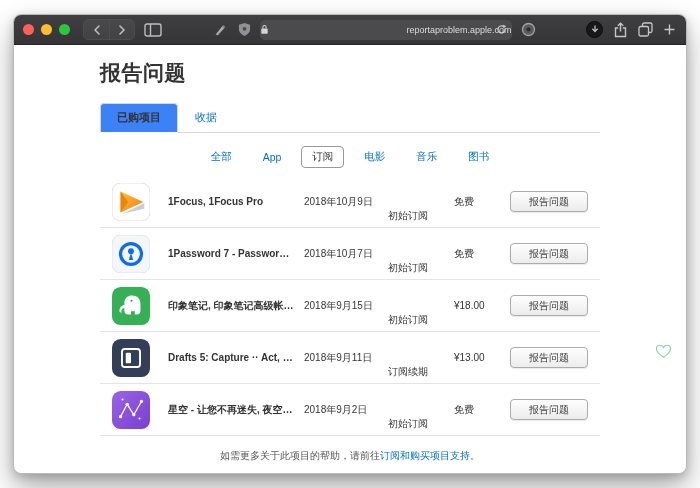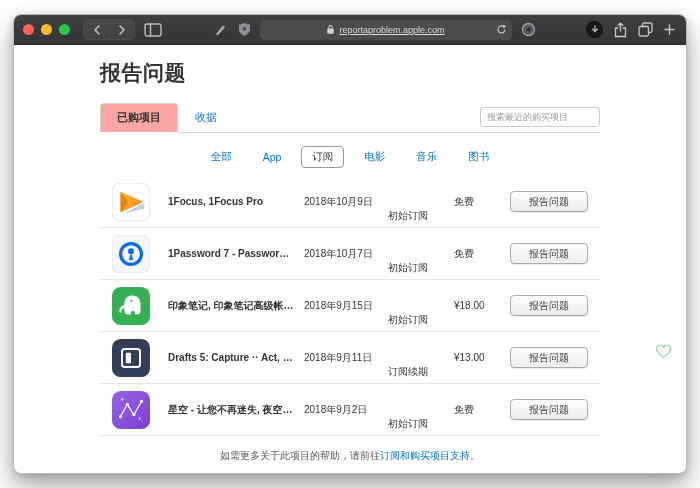--- a/index.html
+++ b/index.html
@@ -33,43 +33,43 @@
     border:none; display:flex; align-items:center; justify-content:center; cursor:pointer;
   }
   .navbtn + .navbtn { border-left:1px solid #4d4d4f; }
   .toolbtn {
     background:none; border:none; display:flex; align-items:center; justify-content:center;
     cursor:pointer; padding:0 2px; height:20px;
   }
   .spacer { flex:1; }
   .addressbar {
     width:252px; height:20px; background:#4b4b4d; border-radius:5px;
-    display:flex; align-items:center; justify-content:center; gap:4px;
-    position:relative; color:#dcdcdc; font-size:9px; cursor:text;text-decoration:underline;
+    display:flex; align-items:center; justify-content:space-between; gap:4px;
+    position:relative; color:#dcdcdc; font-size:9px; cursor:text;
   }
   .addressbar .refresh { position:absolute; right:5px; top:4px; }
   .darkcircle {
     width:17px; height:17px; border-radius:50%; background:#18181a;
     display:flex; align-items:center; justify-content:center; border:1px solid #0d0d0e;
   }
   
   .content { background:#fff; height:324px; position:relative; }
   .container { padding:14px 86px 0 86px; }
   .page-title { font-size:21px; font-weight:700; color:#333; letter-spacing:.5px; margin-bottom:16px; }
   .tabsrow {
     display:flex; justify-content:space-between; align-items:flex-end;
     border-bottom:1px solid #d6d6d6;
   }
   .tabs { display:flex; }
   .tab {
     padding:6px 16px 7px; font-size:11px; color:#0070c9; cursor:pointer;
     border:1px solid transparent; border-bottom:none; border-radius:4px 4px 0 0;
   }
   .tab.active {
-    color:#333; font-weight:700; background:#fca5a5;
+    color:#333; font-weight:700; background:#3b82f6;
     border-color:#d6d6d6; margin-bottom:-1px; border-bottom:1px solid #fff;
   }
   .searchbox {
     width:120px; height:20px; margin-bottom:5px; border:1px solid #ccc; border-radius:3px;
     font-size:9px; padding:0 6px; color:#333; outline:none;
     font-family:"Liberation Sans","DejaVu Sans",sans-serif;
   }
   .searchbox::placeholder { color:#9b9b9b; }
   .filters {
     display:flex; justify-content:center; align-items:center; gap:9px;
@@ -204,21 +204,20 @@
 
   <div class="content">
     <div class="container">
       <div class="page-title">报告问题</div>
 
       <div class="tabsrow">
         <div class="tabs">
           <div class="tab active">已购项目</div>
           <div class="tab">收据</div>
         </div>
-        <input class="searchbox" type="text" placeholder="搜索最近的购买项目" style="">
       </div>
 
       <div class="filters">
         <span class="filter">全部</span>
         <span class="filter">App</span>
         <span class="filter selected">订阅</span>
         <span class="filter">电影</span>
         <span class="filter">音乐</span>
         <span class="filter">图书</span>
       </div>

